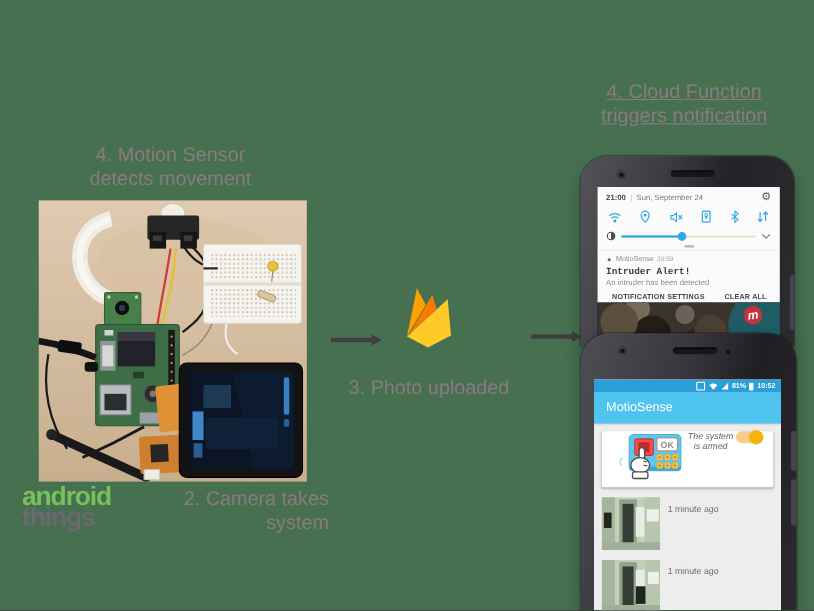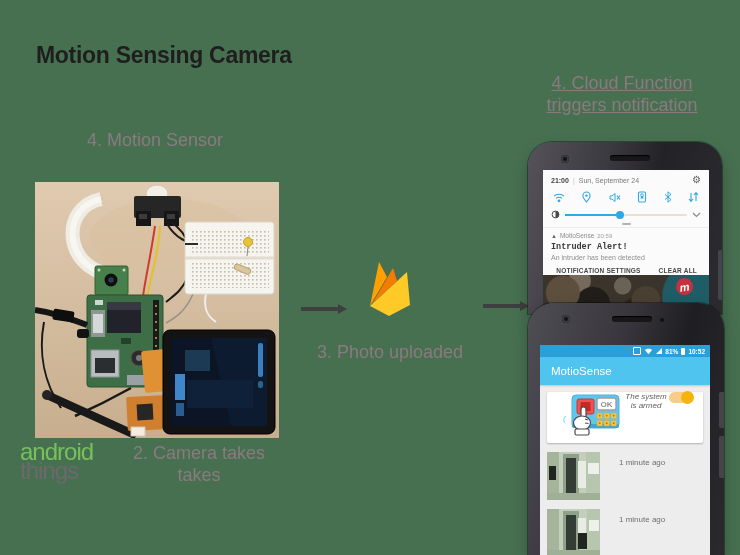--- a/index.html
+++ b/index.html
@@ -4,26 +4,26 @@
 <style>
   html,body{margin:0;padding:0;background:#2e2e2e;}
   #stage{position:relative;width:740px;height:555px;background:#477051;overflow:hidden;
          font-family:"Liberation Sans",sans-serif;}
   .abs{position:absolute;}
 
   
   .page-title{left:36px;top:42px;font-size:23px;font-weight:700;color:#1e1e1e;letter-spacing:-0.3px;}
   .step-label{text-align:center;font-size:18px;line-height:22px;color:#8a7a80;}
   .step1{left:45px;top:129px;width:220px;}
-  .step2{left:99px;top:442px;width:200px;}
+  .step2{left:99px;top:442px;width:200px;text-align:right;}
   .step3{left:280px;top:341px;width:220px;}
   .step4{left:512px;top:72px;width:220px;text-decoration:underline;}
 
   
-  .at-logo{left:20px;top:441px;line-height:21px;font-weight:400;letter-spacing:-1px;}
+  .at-logo{left:20px;top:441px;line-height:21px;font-weight:700;letter-spacing:-1px;}
   .at-logo .android{font-size:24px;color:#77c15c;display:block;}
   .at-logo .things{font-size:24px;color:#6b696e;display:block;margin-top:-2px;}
 
   
   .arrow{height:0;}
   .arrow .bar{position:absolute;left:0;top:-2px;width:38px;height:4px;background:#3f3f3f;}
   .arrow .head{position:absolute;left:37px;top:-5px;width:0;height:0;
     border-left:9px solid #3f3f3f;border-top:5px solid transparent;border-bottom:5px solid transparent;}
   .arrow1{left:301px;top:309px;width:47px;}
   .arrow2{left:483px;top:306px;width:47px;}
@@ -90,39 +90,39 @@
   .sb-sig{width:0;height:0;border-left:6px solid transparent;border-bottom:6px solid #fff;}
   .sb-box{width:6px;height:6px;border:1px solid #fff;border-radius:1px;}
   .appbar{display:flex;align-items:center;height:28px;background:#4fc4ee;padding-left:11px;
     box-shadow:0 1px 2px rgba(0,0,0,.18);}
   .appbar-title{font-size:11.5px;color:#fff;}
   .card{position:relative;margin:7px;height:51px;background:#fff;border-radius:2px;
     box-shadow:0 1px 2px rgba(0,0,0,.25);display:flex;}
   .armed-text{flex:1;text-align:center;font-size:8px;font-style:italic;color:#5f5f5f;}
   .toggle{position:relative;width:23px;height:11px;border-radius:6px;background:#f8cd87;margin-right:11px;}
   .toggle .knob{position:absolute;right:-2px;top:-1px;width:13px;height:13px;border-radius:50%;background:#f5b40b;}
-  .event-row{display:flex;gap:19px;margin:9px 7px 0 7px;}
+  .event-row{display:flex;gap:7px;margin:9px 7px 0 7px;}
   .event-thumb{width:53px;height:48px;flex:0 0 auto;}
   .event-time{font-size:8px;color:#6e6e6e;margin-top:6px;}
 
   .qs-icon{display:block;}
 </style>
 </head>
 <body>
 
 <div id="stage">
 
-  <div class="abs page-title">Motion Sensing Camera</div>
 
   <div class="abs step-label step1">
     <div>4. Motion Sensor</div>
+    <div>detects movement</div>
   </div>
   <div class="abs step-label step2">
     <div>2. Camera takes</div>
-    <div>takes</div>
+    <div>system</div>
   </div>
   <div class="abs step-label step3">
     <div>3. Photo uploaded</div>
   </div>
   <div class="abs step-label step4">
     <div>4. Cloud Function</div>
     <div>triggers notification</div>
   </div>
 
   <div class="abs at-logo">

